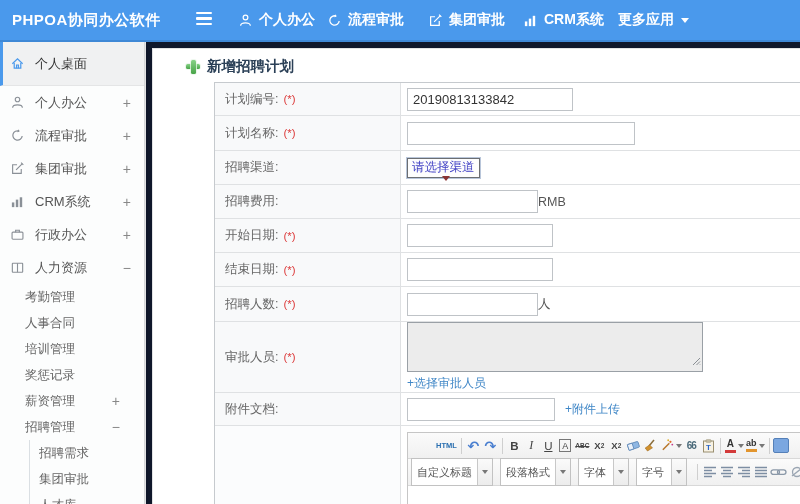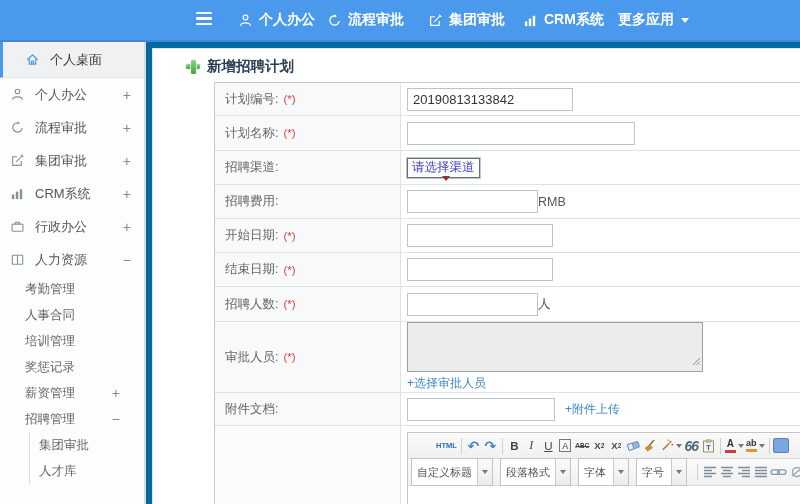--- a/index.html
+++ b/index.html
@@ -18,33 +18,33 @@
     color:#fff; font-size:14px; font-weight:bold; cursor:pointer; }
   .nav-item .nicon { display:flex; margin-right:6px; }
   .caret-down { width:0; height:0; border-left:4.5px solid transparent; border-right:4.5px solid transparent;
     border-top:5px solid #fff; margin-left:7px; }
 
   
   .sidebar { position:absolute; left:0; top:42px; width:145px; height:462px;
     background:#fcfdfd; border-right:1px solid #d5d7d9; box-shadow:1px 0 3px rgba(0,0,0,.07); z-index:4; }
   .side-item { height:33px; display:flex; align-items:center; padding-left:10px;
     font-size:13px; color:#555; cursor:pointer; }
-  .side-item.active { height:36px; background:#f0f1f2; border-left:3px solid #4a99ec;
-    border-bottom:1px solid #e4e5e6; padding-left:22px; color:#333; }
+  .side-item.active { height:44px; background:#f0f1f2; border-left:3px solid #4a99ec;
+    border-bottom:1px solid #e4e5e6; padding-left:7px; color:#333; }
   .side-item .sicon { width:17px; display:flex; margin-right:8px; }
   .exp { margin-left:auto; margin-right:13px; color:#888; font-size:14px; font-weight:normal; }
   .sub-item { height:26px; display:flex; align-items:center; padding-left:25px;
     font-size:12.5px; color:#666; cursor:pointer; }
   .sub-item .exp { margin-right:24px; }
   .sub3-group { margin-left:29px; border-left:1px solid #dadfe3; }
   .sub3-item { height:26px; display:flex; align-items:center; padding-left:9px;
     font-size:12.5px; color:#666; cursor:pointer; }
 
   
-  .content { position:absolute; left:146px; top:42px; width:654px; height:462px; background:#0369a1; }
+  .content { position:absolute; left:146px; top:42px; width:654px; height:462px; background:#0f172a; }
   .panel { position:absolute; left:6px; top:6px; width:660px; height:470px;
     background:#fff; border:1px solid #e2e3e4; }
   .page-title { position:absolute; left:33px; top:8px; display:flex; align-items:center;
     font-size:14.5px; font-weight:bold; color:#2b4057; }
   .plus-icon { position:relative; width:14px; height:14px; margin-right:7px; }
   .plus-icon::before { content:""; position:absolute; left:0; top:4.5px; width:14px; height:5px;
     background:linear-gradient(#86d286,#49a449); border-radius:1.5px; box-shadow:0 0 0 0.8px #e7f5e7; }
   .plus-icon::after { content:""; position:absolute; left:4.5px; top:0; width:5px; height:14px;
     background:linear-gradient(#86d286,#49a449); border-radius:1.5px; box-shadow:0 0 0 0.8px #e7f5e7; }
 
@@ -77,21 +77,21 @@
   .tsep { width:1px; height:16px; background:#cfcfcf; margin:0 3px; }
   .t-html { font-size:7.5px; font-weight:bold; color:#2a6fb0;margin-left:24px; }
   .t-undo,.t-redo { color:#4a7fd0; font-size:14px; font-weight:bold; }
   .t-b { font-weight:bold; font-size:11.5px; }
   .t-i { font-style:italic; font-family:"Liberation Serif",serif; font-size:12px; }
   .t-u { text-decoration:underline; font-size:11.5px; }
   .t-boxa { border:1px solid #777; font-size:9px; padding:0 2px; height:13px; line-height:12px; }
   .t-abc { font-size:6.5px; font-weight:bold; text-decoration:line-through; }
   .t-sup,.t-sub { font-size:9.5px; font-weight:bold; }
   .t-sup sup,.t-sub sub { font-size:6.5px; }
-  .t-66 { font-size:14px; font-weight:bold; font-style:italic; color:#4a6a7a; letter-spacing:-1px; }
+  .t-66 { font-size:10px; font-weight:bold; color:#4a6a7a; letter-spacing:-1px; }
   .t-A { display:flex; flex-direction:column; align-items:center; line-height:1; }
   .t-A .ltr { font-size:10px; font-weight:bold; color:#333; }
   .t-A .bar { width:11px; height:3px; margin-top:1px; }
   .bar-red { background:#d33a3a; }
   .bar-orange { background:#e2952e; }
   .mini-caret { width:0; height:0; border-left:3.5px solid transparent; border-right:3.5px solid transparent;
     border-top:4px solid #777; margin-left:2px; }
   .ddl { display:inline-flex; align-items:center; height:28px; border:1px solid #c2c2c2;
     background:#fff; margin-right:7px; cursor:pointer; }
   .ddl-text { padding:0 5px; font-size:11px; color:#555; white-space:nowrap; }
@@ -99,20 +99,21 @@
     background:linear-gradient(#fafafa,#ececec); display:flex; align-items:center; justify-content:center; }
   .ed-body { height:60px; background:#fff; }
   .clip-right { min-width:16px; height:15px; background:#7ba7e0; border:1px solid #5580b8; border-radius:2px; }
 </style>
 </head>
 <body>
 
 <div class="screen">
 
   <div class="topbar">
+    <div class="brand">PHPOA协同办公软件</div>
     <div class="hamburger">
         <span></span>
         <span></span>
         <span></span>
       </div>
 
     <div class="nav-item" style="left:238px;">
       <span class="nicon">
         <svg width="15" height="15" viewBox="0 0 16 16" fill="none" stroke="#fff" stroke-width="1.3">
             <circle cx="8" cy="4.8" r="2.5"></circle>
@@ -256,20 +257,23 @@
     <div class="sub-item">
       <span>薪资管理</span>
       <span class="exp">+</span>
     </div>
     <div class="sub-item">
       <span>招聘管理</span>
       <span class="exp">−</span>
     </div>
 
     <div class="sub3-group">
+      <div class="sub3-item">
+        <span>招聘需求</span>
+      </div>
       <div class="sub3-item">
         <span>集团审批</span>
       </div>
       <div class="sub3-item">
         <span>人才库</span>
       </div>
     </div>
   </div>
 
   <div class="content">

